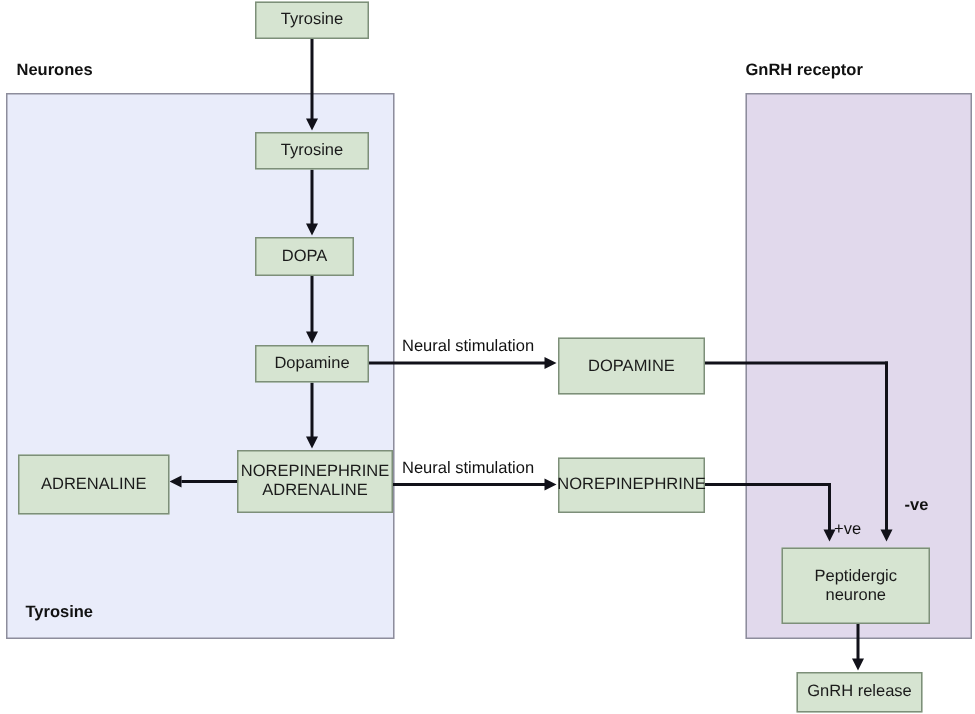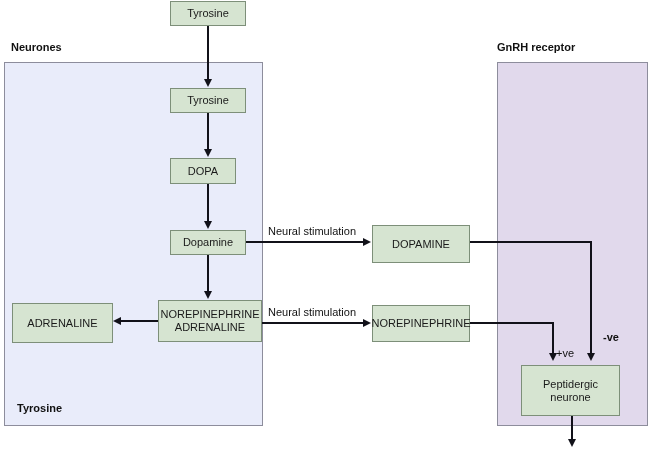--- a/index.html
+++ b/index.html
@@ -190,14 +190,17 @@
 
   <div class="node" id="n-ne-out">
     <span class="txt">NOREPINEPHRINE</span>
   </div>
 
   <div class="node" id="n-receptor">
     <span class="txt">Peptidergic</span>
     <span class="txt2">neurone</span>
   </div>
 
+  <div class="node" id="n-gnrh-release">
+    <span class="txt">GnRH release</span>
+  </div>
 
 </div>
 
 </body></html>

